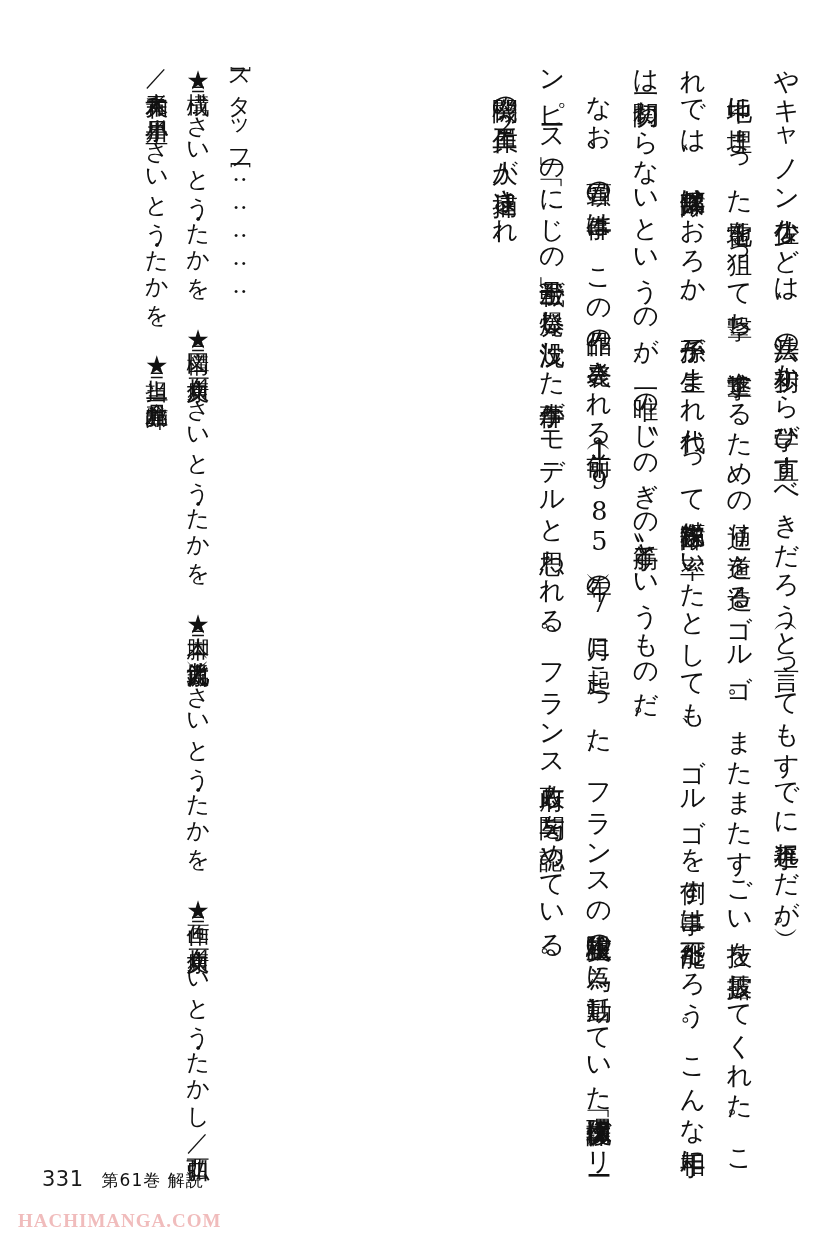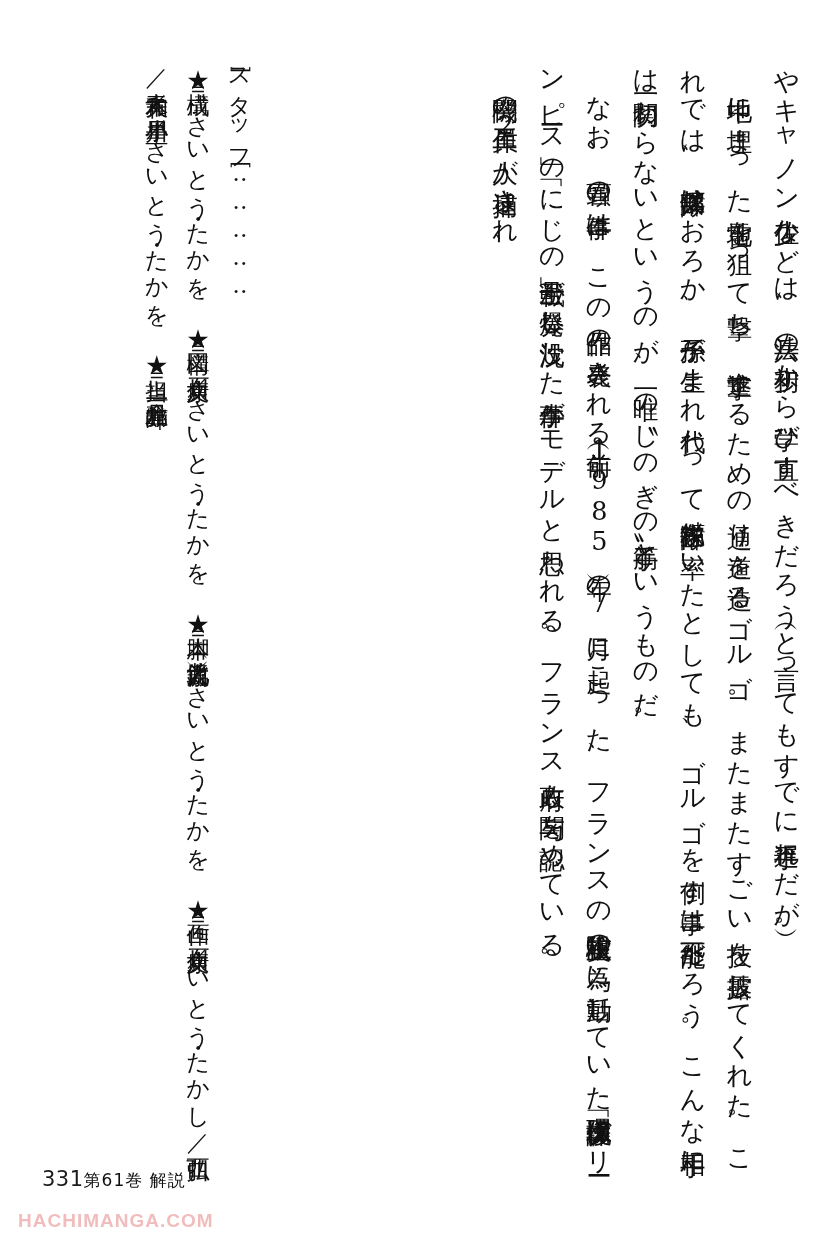--- a/index.html
+++ b/index.html
@@ -64,41 +64,42 @@
   #staff-block p { margin: 0; }
   #staff-block .dots { letter-spacing: 2px; }
 
   
   #footer {
     position: absolute;
     left: 42px;
     bottom: 44px;
     display: flex;
     align-items: baseline;
+    gap: 18px;
     font-family: "DejaVu Sans", "Liberation Sans", sans-serif;
   }
   #footer .pageno {
     font-size: 21px;
     font-weight: 400;
     color: #1a1a1a;
     letter-spacing: 0.5px;
   }
   #footer .caption {
     font-size: 17px;
     font-weight: 400;
     color: #111111;
     letter-spacing: 1px;
   }
 
   
   #watermark {
     position: absolute;
     left: 18px;
     bottom: 4px;
-    font-family: Liberation Sans, sans-serif;
+    font-family: Liberation Serif, serif;
     font-size: 19px;
     font-weight: 700;
     letter-spacing: 1px;
     color: #f0b9b9;
     opacity: 0.95;
     white-space: nowrap;
   }
 </style>
 </head>
 <body>

